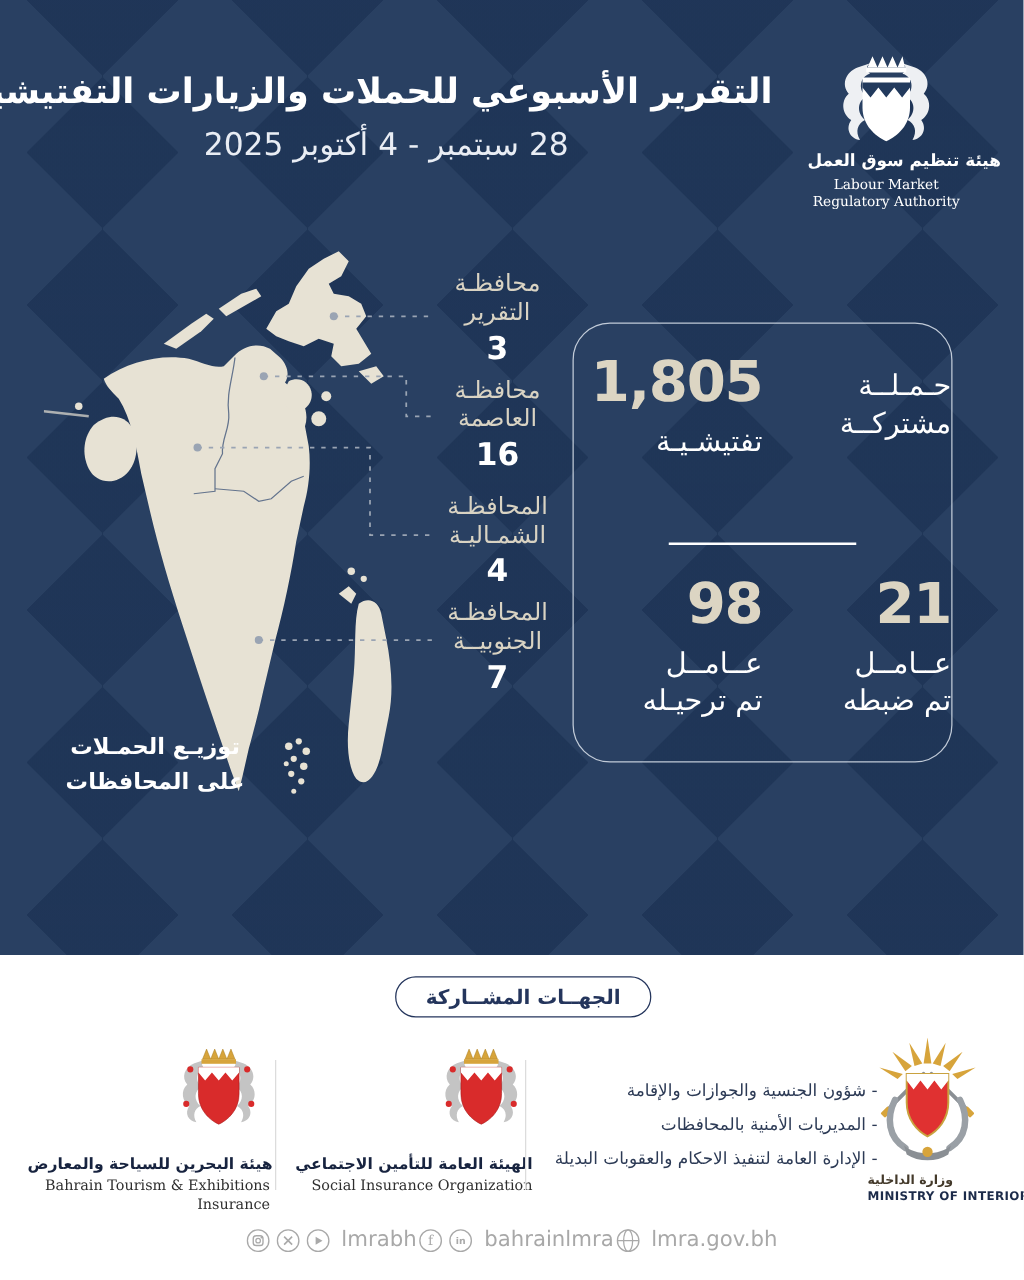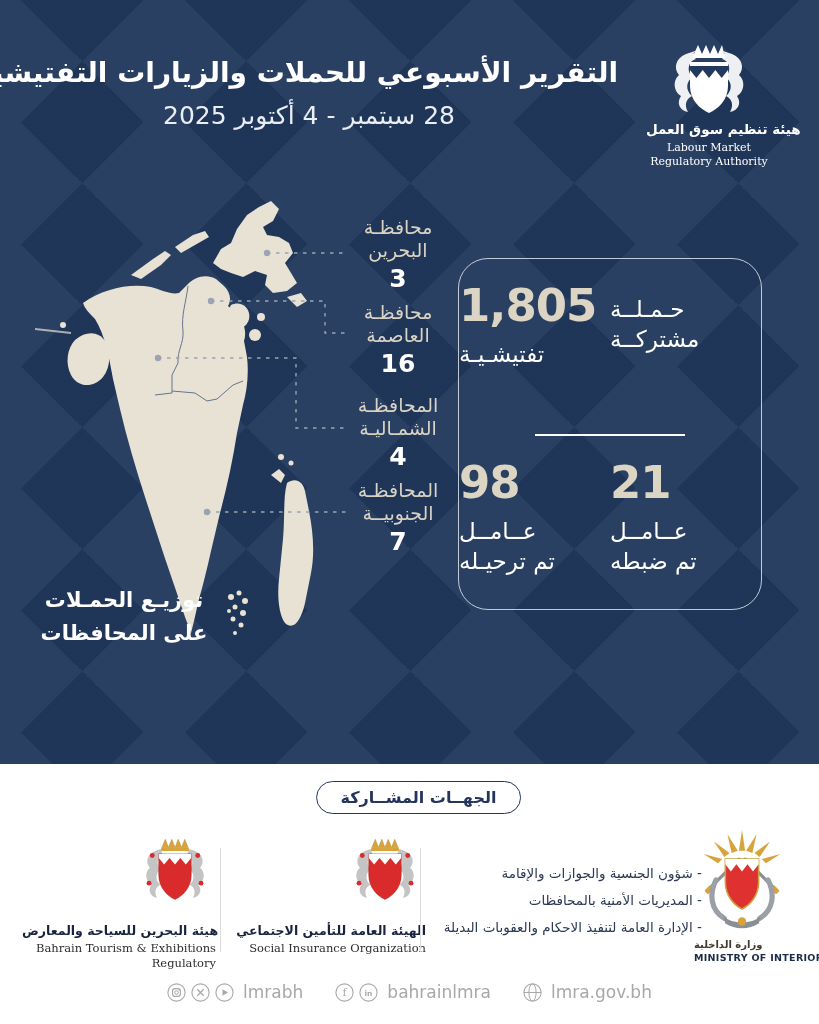--- a/index.html
+++ b/index.html
@@ -27,27 +27,27 @@
 
   .map-svg{position:absolute;left:35px;top:185px;}
   .leaders{position:absolute;left:0;top:0;pointer-events:none;}
 
   .gov{position:absolute;left:345px;width:106px;text-align:center;direction:rtl;
        color:#d9d3c3;font-size:19px;line-height:1.22;}
   .gov .val{color:#ffffff;font-weight:bold;font-size:25px;margin-top:2px;}
   .gov-muharraq{top:216px;} .gov-capital{top:301px;} .gov-northern{top:394px;} .gov-southern{top:479px;}
 
   .dist{position:absolute;left:28px;top:584px;width:192px;text-align:center;direction:rtl;
-        color:#ffffff;font-weight:bold;font-size:21px;line-height:1.55;}
+        color:#ffffff;font-weight:bold;font-size:18px;line-height:1.55;}
 
   .stats{position:absolute;left:458px;top:258px;width:304px;height:352px;
          border:1.5px solid rgba(221,228,237,0.85);border-radius:30px;
          direction:rtl;display:flex;flex-direction:column;box-sizing:border-box;}
   .srow{display:flex;flex:1;padding-top:24px;}
-  .scell{width:50%;text-align:left;}
+  .scell{width:50%;text-align:right;}
   .snum{font-size:45px;font-weight:bold;color:#dcd5c3;line-height:1;letter-spacing:-1px;}
   .slab{font-size:23px;color:#ffffff;margin-top:12px;line-height:1.3;}
   .sdiv{width:150px;border-top:2px solid #ffffff;margin:2px auto 0 auto;}
 
   
   .white{position:absolute;top:764px;left:0;width:819px;height:328px;background:#ffffff;padding-left:18px;}
   .badge{position:absolute;top:17px;left:50%;transform:translateX(-50%);
          border:1.6px solid #24355c;border-radius:18px;padding:6px 24px;
          font-weight:bold;font-size:16px;color:#24355c;direction:rtl;white-space:nowrap;}
 
@@ -61,21 +61,21 @@
 
   .entities{position:absolute;left:428px;top:96px;width:274px;direction:rtl;
             color:#2c3a55;font-size:13.5px;line-height:2.0;text-align:right;}
   .entities .ent::before{content:"-  ";}
 
   .moi{left:694px;top:66px;width:120px;text-align:left;}
   .moi .ar{font-size:10px;font-weight:bold;color:#43392a;margin-top:1px;white-space:nowrap;}
   .moi .en{font-size:9.5px;font-weight:bold;color:#1c2b4a;letter-spacing:0.3px;margin-top:2px;white-space:nowrap;}
 
   .footer{position:absolute;top:218px;left:0;width:819px;display:flex;justify-content:center;
-          align-items:center;gap:32px;color:#a8a8a8;font-size:17px;}
+          align-items:center;gap:2px;color:#a8a8a8;font-size:17px;}
   .fgroup{display:flex;align-items:center;gap:5px;}
   .fgroup .handle{margin-left:4px;}
   .fico{display:inline-flex;vertical-align:middle;}
 </style>
 </head>
 <body>
 
 <div class="canvas">
 
   <div class="blue">
@@ -156,21 +156,21 @@
       <g fill="#9aa4b3">
         <circle cx="267" cy="253" r="3.2"></circle>
         <circle cx="211" cy="301" r="3.2"></circle>
         <circle cx="158" cy="358" r="3.2"></circle>
         <circle cx="207" cy="512" r="3.2"></circle>
       </g>
     </svg>
 
     <div class="gov gov-muharraq">
       <div>محافظـة</div>
-      <div>البحرين</div>
+      <div>التقرير</div>
       <div class="val">3</div>
     </div>
     <div class="gov gov-capital">
       <div>محافظـة</div>
       <div>العاصمة</div>
       <div class="val">16</div>
     </div>
     <div class="gov gov-northern">
       <div>المحافظـة</div>
       <div>الشمـاليـة</div>
@@ -235,21 +235,21 @@
         <circle cx="18" cy="58" r="3" fill="#d92b2b"></circle>
           <circle cx="82" cy="58" r="3" fill="#d92b2b"></circle>
         <path d="M34 14 L38 4 L42 14 L46 4 L50 14 L54 4 L58 14 L62 4 L66 14 Z" fill="#d7a43b" stroke="#a87d1f" stroke-width="0.5"></path>
         <rect x="33" y="14" width="34" height="4.5" fill="#d7a43b"></rect>
         <path d="M30 22 H70 V48 C70 64 59 74 50 78 C41 74 30 64 30 48 Z" fill="#d92b2b" stroke="#a81d1d" stroke-width="0.6"></path>
         <path d="M30 22 H70 V27 L63.3 35 L56.6 27 L50 35 L43.3 27 L36.6 35 L30 27 Z" fill="#ffffff"></path>
       </svg>
       <div class="cal">هيئة البحرين للسياحة والمعارض</div>
       <div class="eng">
         <div>Bahrain Tourism &amp; Exhibitions</div>
-        <div>Regulatory</div>
+        <div>Insurance</div>
       </div>
     </div>
 
     <div class="vdiv vd1"></div>
 
     <div class="org sio">
       <svg width="82" height="78" viewBox="0 0 100 96">
         <path d="M26 18 C16 22 13 32 19 39 C12 45 14 56 21 60 C16 67 20 75 28 76 C24 69 26 63 32 60 C25 54 26 45 33 41 C26 36 28 25 36 23 C32 19 33 16 38 14 Z" fill="#c4c4c4"></path>
         <path d="M74 18 C84 22 87 32 81 39 C88 45 86 56 79 60 C84 67 80 75 72 76 C76 69 74 63 68 60 C75 54 74 45 67 41 C74 36 72 25 64 23 C68 19 67 16 62 14 Z" fill="#c4c4c4"></path>
         <circle cx="22" cy="24" r="3" fill="#d92b2b"></circle>

